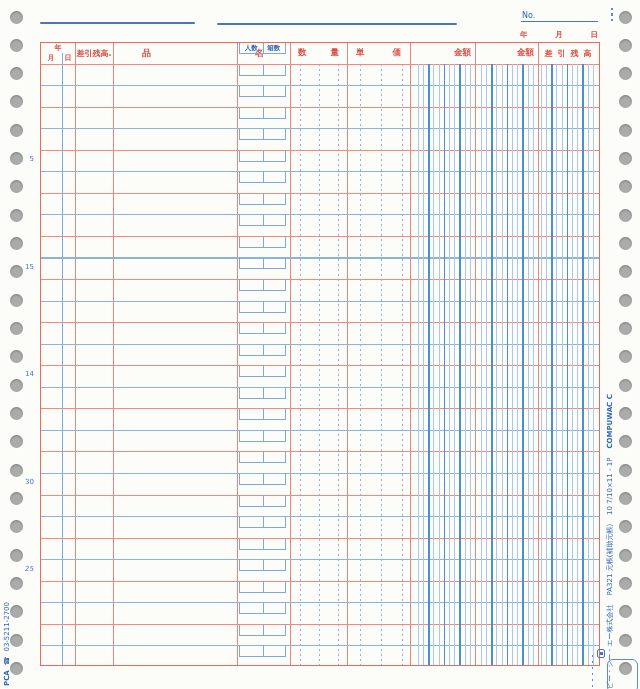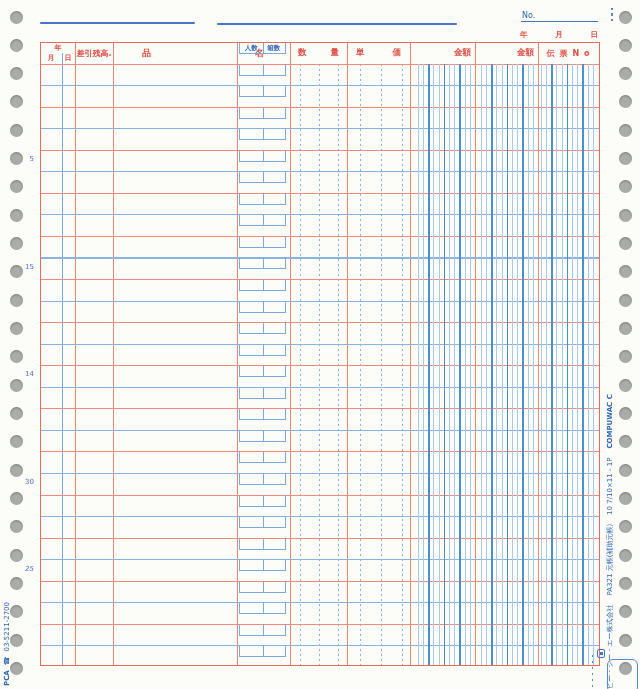--- a/index.html
+++ b/index.html
@@ -177,21 +177,21 @@
       <span>単</span>
         <span>価</span>
     </div>
     <div class="hcell" style="left:369px;width:65px;justify-content:flex-end;padding-right:4px;font-size:8.5px;box-sizing:border-box;">
         <span>金額</span>
       </div>
     <div class="hcell" style="left:434px;width:63px;justify-content:flex-end;padding-right:4px;font-size:8.5px;box-sizing:border-box;">
         <span>金額</span>
       </div>
     <div class="hcell" style="left:497px;width:60px;justify-content:center;font-size:8px;letter-spacing:5px;padding-left:5px;box-sizing:border-box;">
-        <span>伝票No</span>
+        <span>差引残高</span>
       </div>
 
     <div id="table-body">
         <div class="hsep h-red" style="top: 20.5px;"></div>
         <div class="count-box" style="top: 20.5px; height: 12px;">
           <div class="count-div"></div>
         </div>
         <div class="hsep h-blue" style="top: 42.05px;"></div>
         <div class="count-box" style="top: 42.05px; height: 12px;">
           <div class="count-div"></div>

